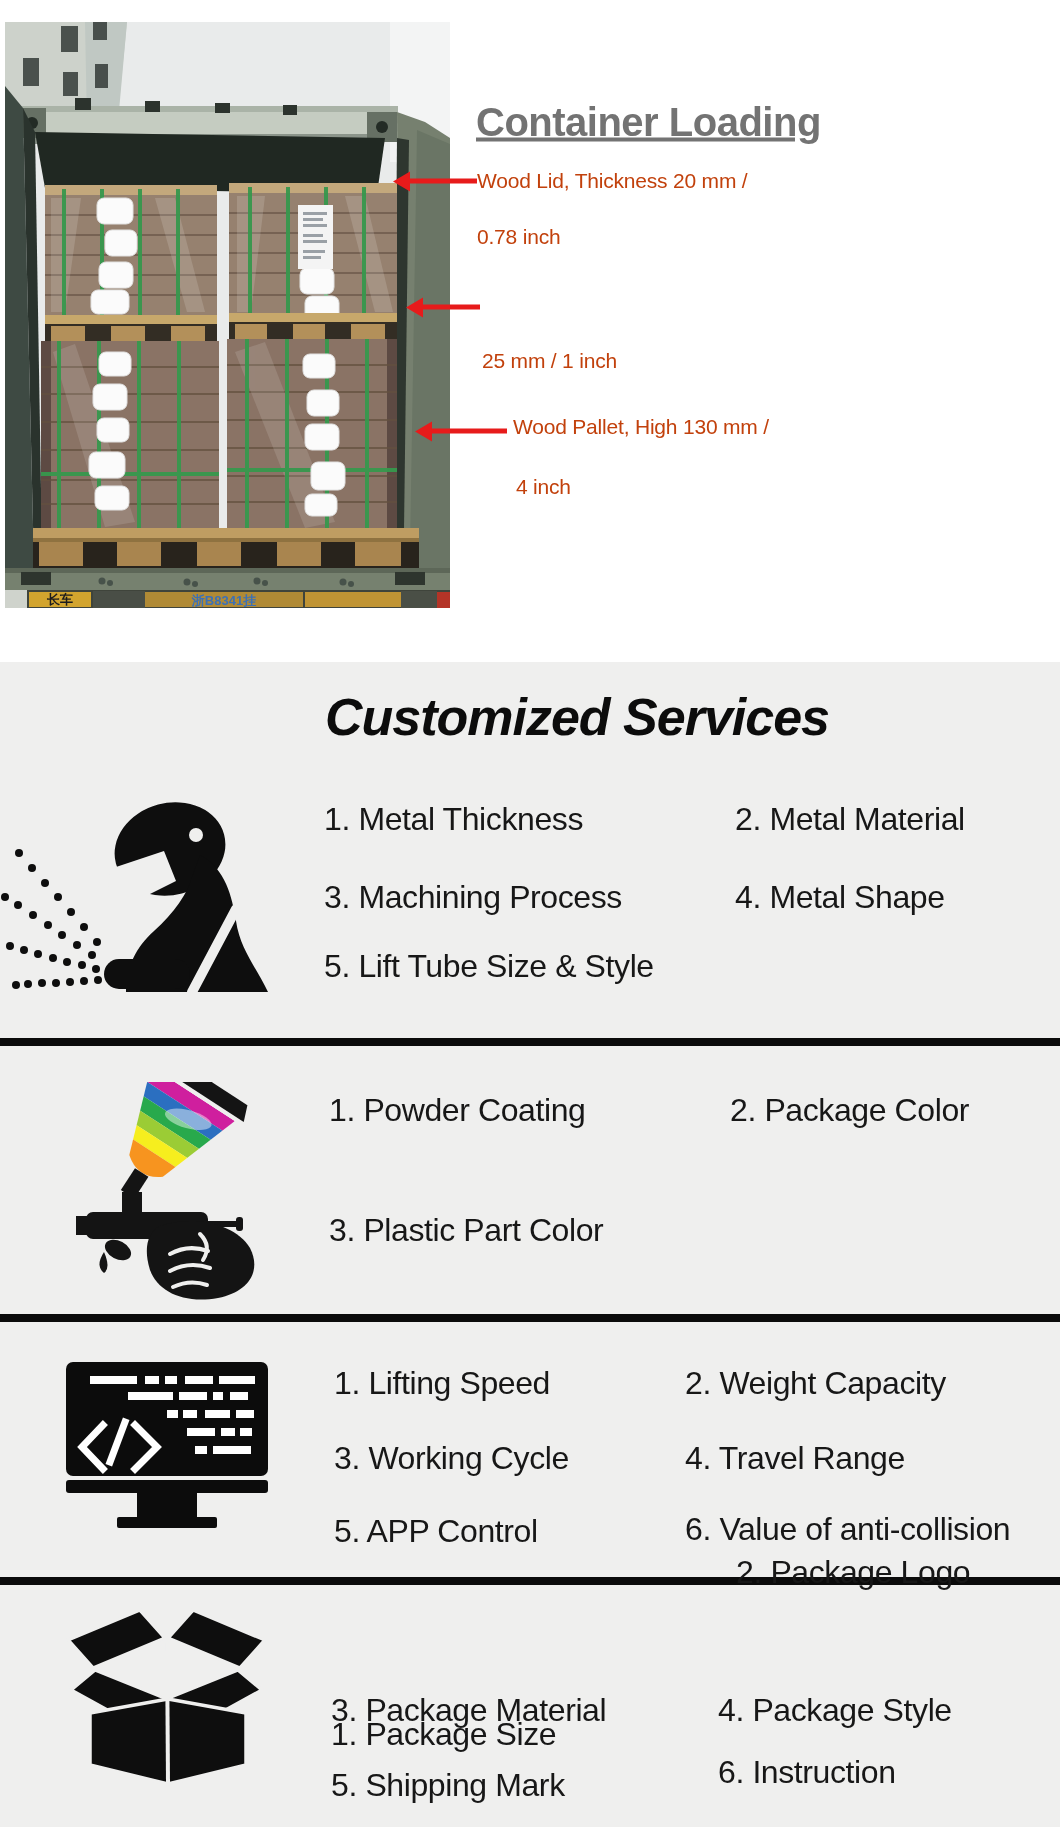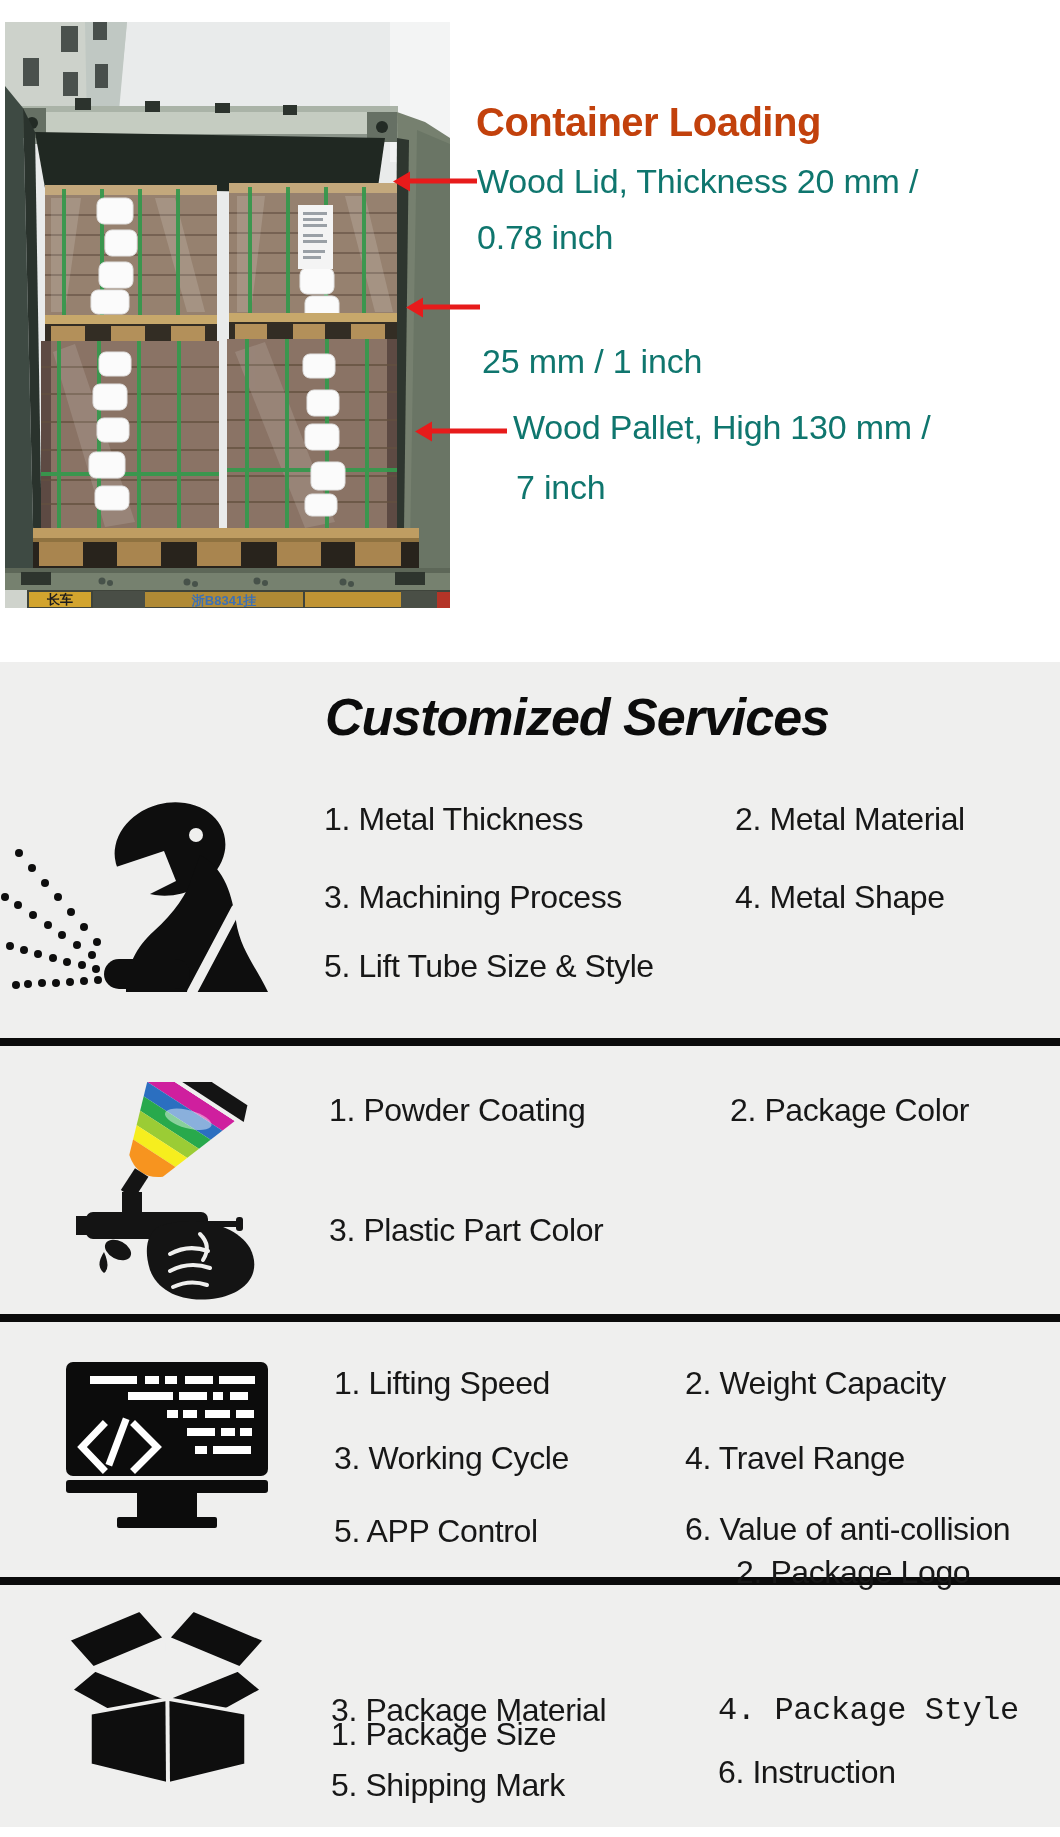--- a/index.html
+++ b/index.html
@@ -1,21 +1,21 @@
 <!DOCTYPE html>
 <html style="--arrow: #e71b1b; --panel: #efefee; --divider: #0b0b0b; --rb0: #cf1f9e; --rb1: #2b6fc0; --rb2: #28a94c; --rb3: #9bcc35; --rb4: #f6ee1e; --rb5: #f7941f;"><head>
 <meta charset="utf-8">
 <style>
   html,body{margin:0;padding:0;background:#ffffff;}
   body{font-family:"Liberation Sans", sans-serif; color:#161616;}
   #page{position:relative;width:1060px;height:1837px;background:#ffffff;overflow:hidden;}
   .abs{position:absolute;}
   .txt{position:absolute;transform:translateY(-50%);white-space:nowrap;}
-  .note{font-size:34px;color:#0f766e;letter-spacing:-0.2px;}
-  .photo-title{font-size:40px;font-weight:bold;color:#c2410c;letter-spacing:-0.5px;}
+  .note{font-size:21px;color:#c2410c;letter-spacing:-0.2px;}
+  .photo-title{font-size:40px;font-weight:bold;color:#737373;letter-spacing:-0.5px;text-decoration:underline;}
   .svc-title{font-size:52px;font-weight:bold;font-style:italic;color:#0c0c0c;letter-spacing:-1px;}
   .panel{position:absolute;left:0;width:1060px;background:var(--panel,#efefee);}
   .divider{position:absolute;left:0;width:1060px;height:8px;background:var(--divider,#0b0b0b);}
   .item{position:absolute;transform:translateY(-50%);font-size:32px;color:#171717;white-space:nowrap;letter-spacing:-0.4px;}
   .arrow{position:absolute;height:5px;background:var(--arrow,#e71b1b);transform:translateY(-50%);z-index:5;}
   .arrow::before{content:"";position:absolute;left:-17px;top:50%;transform:translateY(-50%);
     width:0;height:0;border-right:17px solid var(--arrow,#e71b1b);
     border-top:10px solid transparent;border-bottom:10px solid transparent;}
   svg{display:block;}
 </style>
@@ -229,21 +229,21 @@
         <text x="219" y="583" font-size="13" font-weight="bold" fill="#2f6ec4" text-anchor="middle" opacity="0.9">浙B8341挂</text>
       </g>
     </svg>
 
     <span class="txt photo-title" style="left:476px;top:122px;">Container Loading</span>
 
     <span class="txt note" style="left:477px;top:181px;">Wood Lid, Thickness 20 mm /</span>
     <span class="txt note" style="left:477px;top:237px;">0.78 inch</span>
     <span class="txt note" style="left:482px;top:361px;">25 mm / 1 inch</span>
     <span class="txt note" style="left:513px;top:427px;">Wood Pallet, High 130 mm /</span>
-    <span class="txt note" style="left:516px;top:487px;">7 inch</span>
+    <span class="txt note" style="left:516px;top:487px;">4 inch</span>
 
     <div class="arrow" style="left:410px;top:181px;width:67px;"></div>
     <div class="arrow" style="left:423px;top:307px;width:57px;"></div>
     <div class="arrow" style="left:432px;top:431px;width:75px;"></div>
   </div>
 
   <div class="panel" style="top:662px;height:376px;"></div>
   <div class="divider" style="top:1038px;"></div>
   <div class="panel" style="top:1046px;height:268px;"></div>
   <div class="divider" style="top:1314px;"></div>
@@ -386,17 +386,17 @@
       <polygon points="133,15 205,45 180,73 108,43"></polygon>
       <polygon points="11,95 35,75 107,104 80,133"></polygon>
       <polygon points="202,95 178,75 106,104 133,133"></polygon>
       <polygon points="30,118 108,104 186,118 186,170 108,189 30,170"></polygon>
     </g>
     <line x1="107" y1="43" x2="108" y2="188" stroke="#efefee" stroke-width="4"></line>
   </svg>
   <span class="item" style="left:331px;top:1734px;">1. Package Size</span>
   <span class="item" style="left:718px;top:1572px;margin-left:18px;">2. Package Logo</span>
   <span class="item" style="left:331px;top:1710px;">3. Package Material</span>
-  <span class="item" style="left:718px;top:1710px;font-family:Liberation Mono, monospace;">4. Package Style</span>
+  <span class="item" style="left:718px;top:1710px;">4. Package Style</span>
   <span class="item" style="left:331px;top:1785px;">5. Shipping Mark</span>
   <span class="item" style="left:718px;top:1772px;">6. Instruction</span>
 
 </div>
 
 </body></html>

